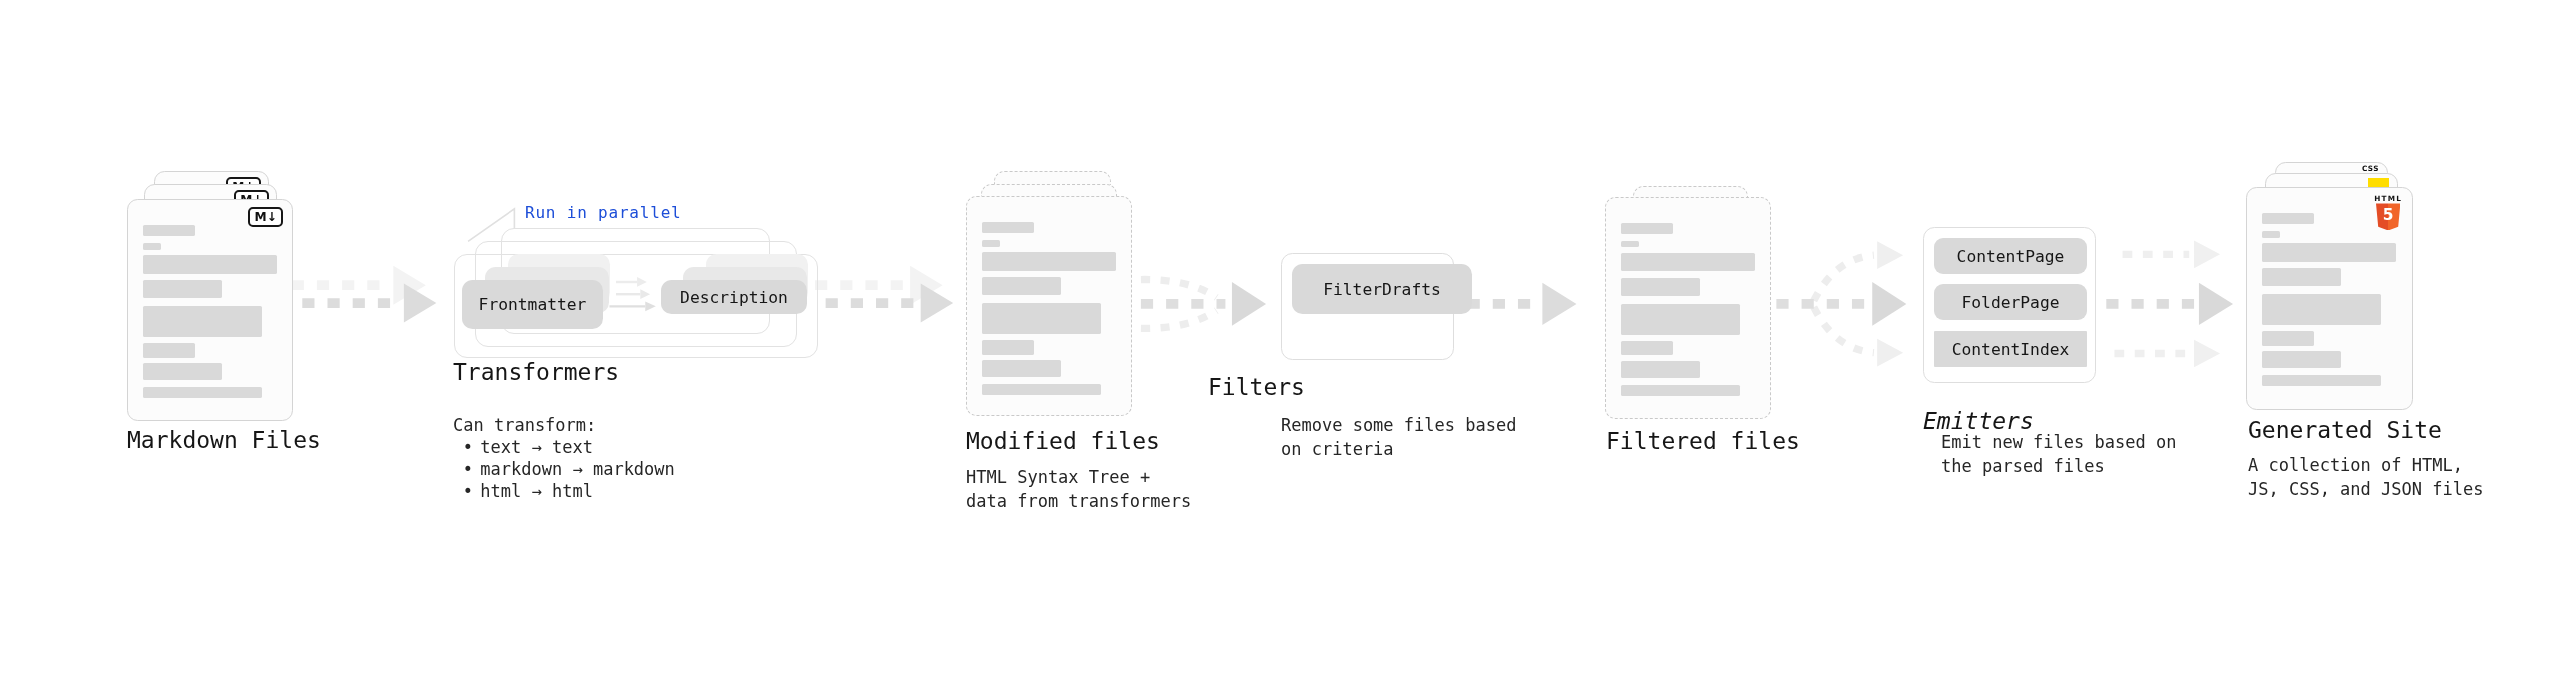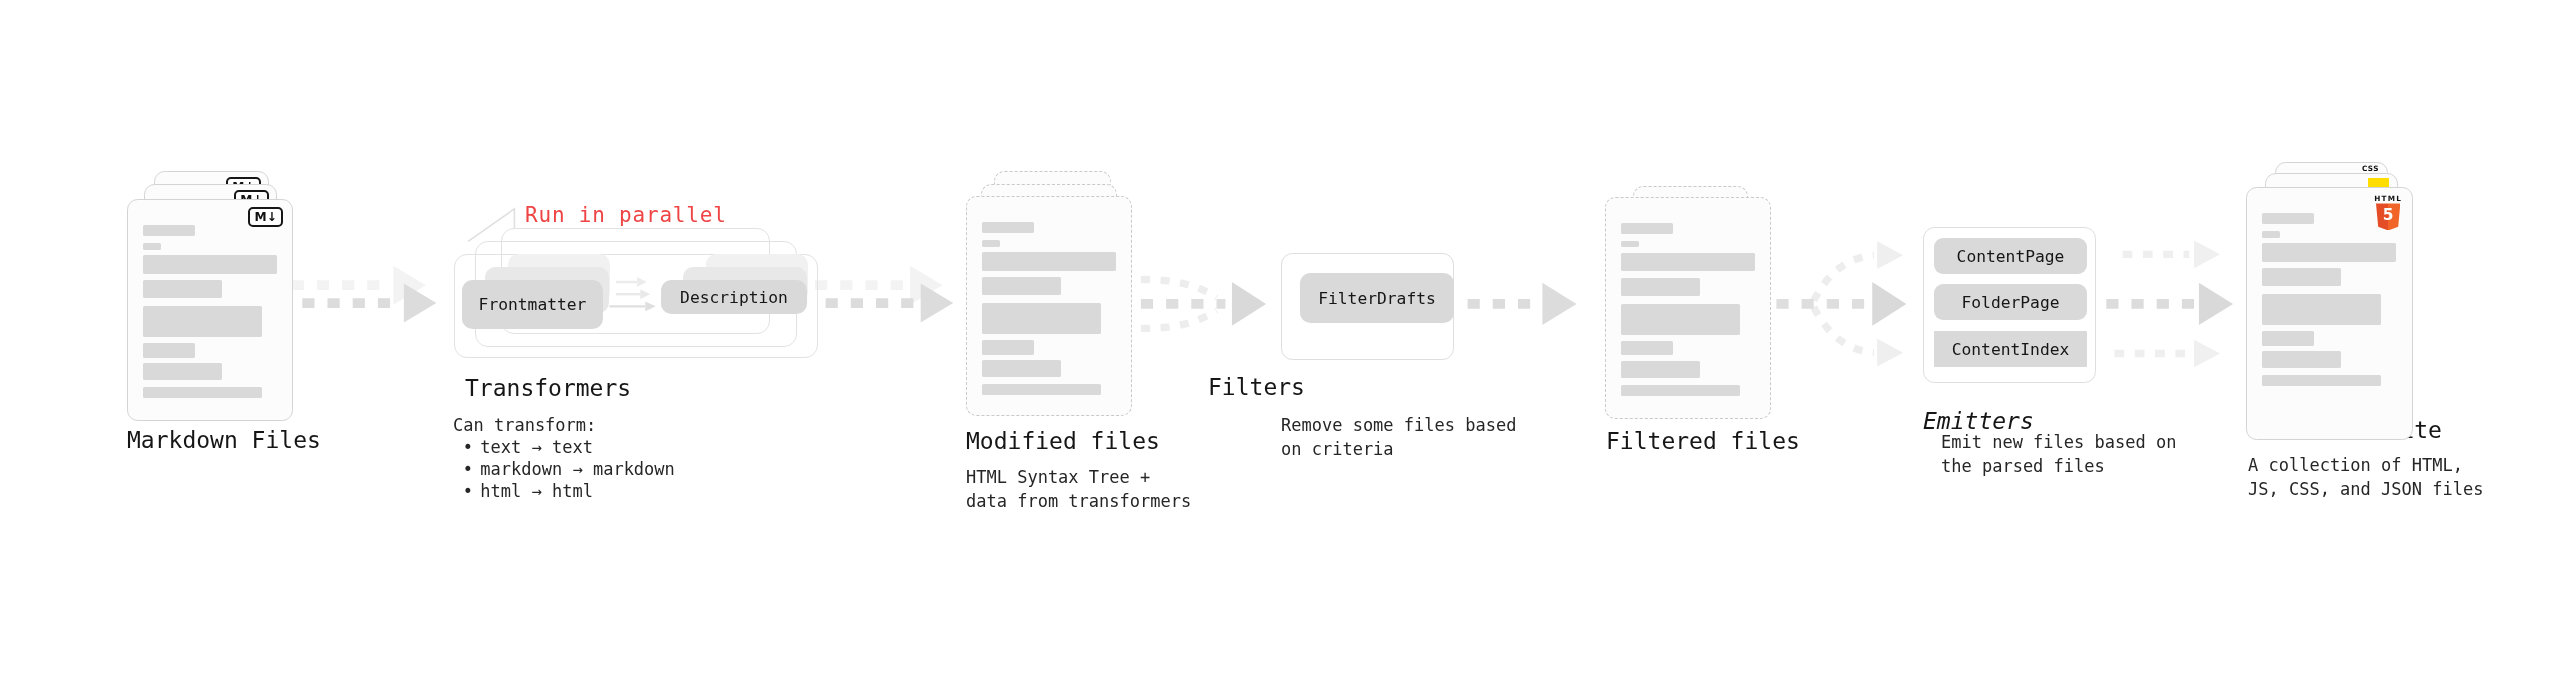--- a/index.html
+++ b/index.html
@@ -5,21 +5,21 @@
   html,body{margin:0;padding:0;background:#ffffff;}
   body{width:2576px;height:681px;overflow:hidden;}
   .canvas{position:relative;width:2576px;height:681px;font-family:"DejaVu Sans Mono","Liberation Mono",monospace;color:#1a1a1a;}
   .abs{position:absolute;}
   
   .title{position:absolute;font-size:23px;line-height:24.4px;color:#161616;white-space:pre;}
   .caption{position:absolute;font-size:17px;line-height:24.4px;color:#262626;white-space:pre-line;}
   .bullets{position:absolute;font-size:17px;line-height:22px;color:#262626;}
   .brow{display:flex;}
   .bdot{margin:0 7.3px 0 9.8px;}
-  .runlabel{position:absolute;font-size:21px;color:#ef4444;letter-spacing:0.8px;}
+  .runlabel{position:absolute;font-size:16px;color:#1d4ed8;letter-spacing:0.8px;}
   
   .card{position:absolute;background:#fcfcfc;border:1.6px solid #d4d4d4;border-radius:10.6px;box-sizing:border-box;}
   .card.dashed{border:1.6px dashed #c9c9c9;}
   .bar{position:absolute;left:14.6px;background:#d9d9d9;border-radius:1.6px;display:block;}
   .b1{top:25px;width:52px;height:11.4px;}
   .b2{top:43px;width:18px;height:6.5px;}
   .b3{top:55px;width:134px;height:18.7px;}
   .b4{top:80px;width:79px;height:18px;}
   .b5{top:106px;width:119px;height:31px;}
   .b6{top:143px;width:52px;height:14.6px;}
@@ -141,21 +141,21 @@
   <div class="obox" style="left:454px;top:254px;width:364px;height:104px;"></div>
 
   <div class="pill ghost2" style="left:508px;top:254px;width:102px;height:49px;z-index:1;"></div>
   <div class="pill ghost1" style="left:485px;top:267px;width:124px;height:46px;z-index:2;"></div>
   <div class="pill" style="left:462px;top:280px;width:141px;height:49px;z-index:3;">Frontmatter</div>
 
   <div class="pill ghost2" style="left:706px;top:254px;width:102px;height:49px;z-index:1;"></div>
   <div class="pill ghost1" style="left:683px;top:267px;width:124px;height:46px;z-index:2;"></div>
   <div class="pill" style="left:661px;top:280px;width:146px;height:34px;z-index:3;">Description</div>
 
-  <div class="title" style="left:453px;top:376px;margin-left:12px;">Transformers</div>
+  <div class="title" style="left:453px;top:360px;">Transformers</div>
   <div class="caption" style="left:453px;top:413px;">Can transform:</div>
   <div class="bullets" style="left:453px;top:436px;">
     <div class="brow">
       <span class="bdot">•</span>
       <span>text → text</span>
     </div>
     <div class="brow">
       <span class="bdot">•</span>
       <span>markdown → markdown</span>
     </div>
@@ -177,21 +177,21 @@
         <i class="bar b6"></i>
         <i class="bar b7"></i>
         <i class="bar b8"></i>
       </div>
   </div>
   <div class="title" style="left:966px;top:429px;">Modified files</div>
   <div class="caption" style="left:966px;top:465px;">HTML Syntax Tree +
 data from transformers</div>
 
   <div class="wbox" style="left:1281px;top:253px;width:173px;height:107px;"></div>
-  <div class="pill" style="left:1292px;top:273px;width:154px;height:50px;margin-left:8px;">FilterDrafts</div>
+  <div class="pill" style="left:1292px;top:264px;width:180px;height:50px;">FilterDrafts</div>
   <div class="title" style="left:1208px;top:375px;">Filters</div>
   <div class="caption" style="left:1281px;top:413px;">Remove some files based
 on criteria</div>
 
   <div class="abs" style="left:1605px;top:186px;width:166px;height:233px;">
     <div class="card dashed" style="left:28.4px;top:0;width:115px;height:49px;z-index:1;"></div>
     <div class="card dashed front" style="left:0;top:10.6px;width:166px;height:222px;z-index:2;">
         <i class="bar b1"></i>
         <i class="bar b2"></i>
         <i class="bar b3"></i>
@@ -215,21 +215,21 @@
   <div class="abs" style="left:2246px;top:162px;width:167px;height:248px;">
     <div class="card" style="left:29px;top:0;width:113px;height:52px;z-index:1;">
       <div class="cssbadge">
         <div class="csstext">CSS</div>
         <div class="cssbar"></div>
       </div>
     </div>
     <div class="card" style="left:18.7px;top:10.6px;width:133px;height:57px;z-index:2;">
       <div class="jsbadge"></div>
     </div>
-    <div class="card front" style="left:0;top:25px;width:167px;height:253px;z-index:3;">
+    <div class="card front" style="left:0;top:25px;width:167px;height:223px;z-index:3;">
       <div class="h5wrap">
         <div class="h5label">HTML</div>
         <div class="h5shield">5</div>
       </div>
     <i class="bar b1"></i>
         <i class="bar b2"></i>
         <i class="bar b3"></i>
         <i class="bar b4"></i>
         <i class="bar b5"></i>
         <i class="bar b6"></i>

